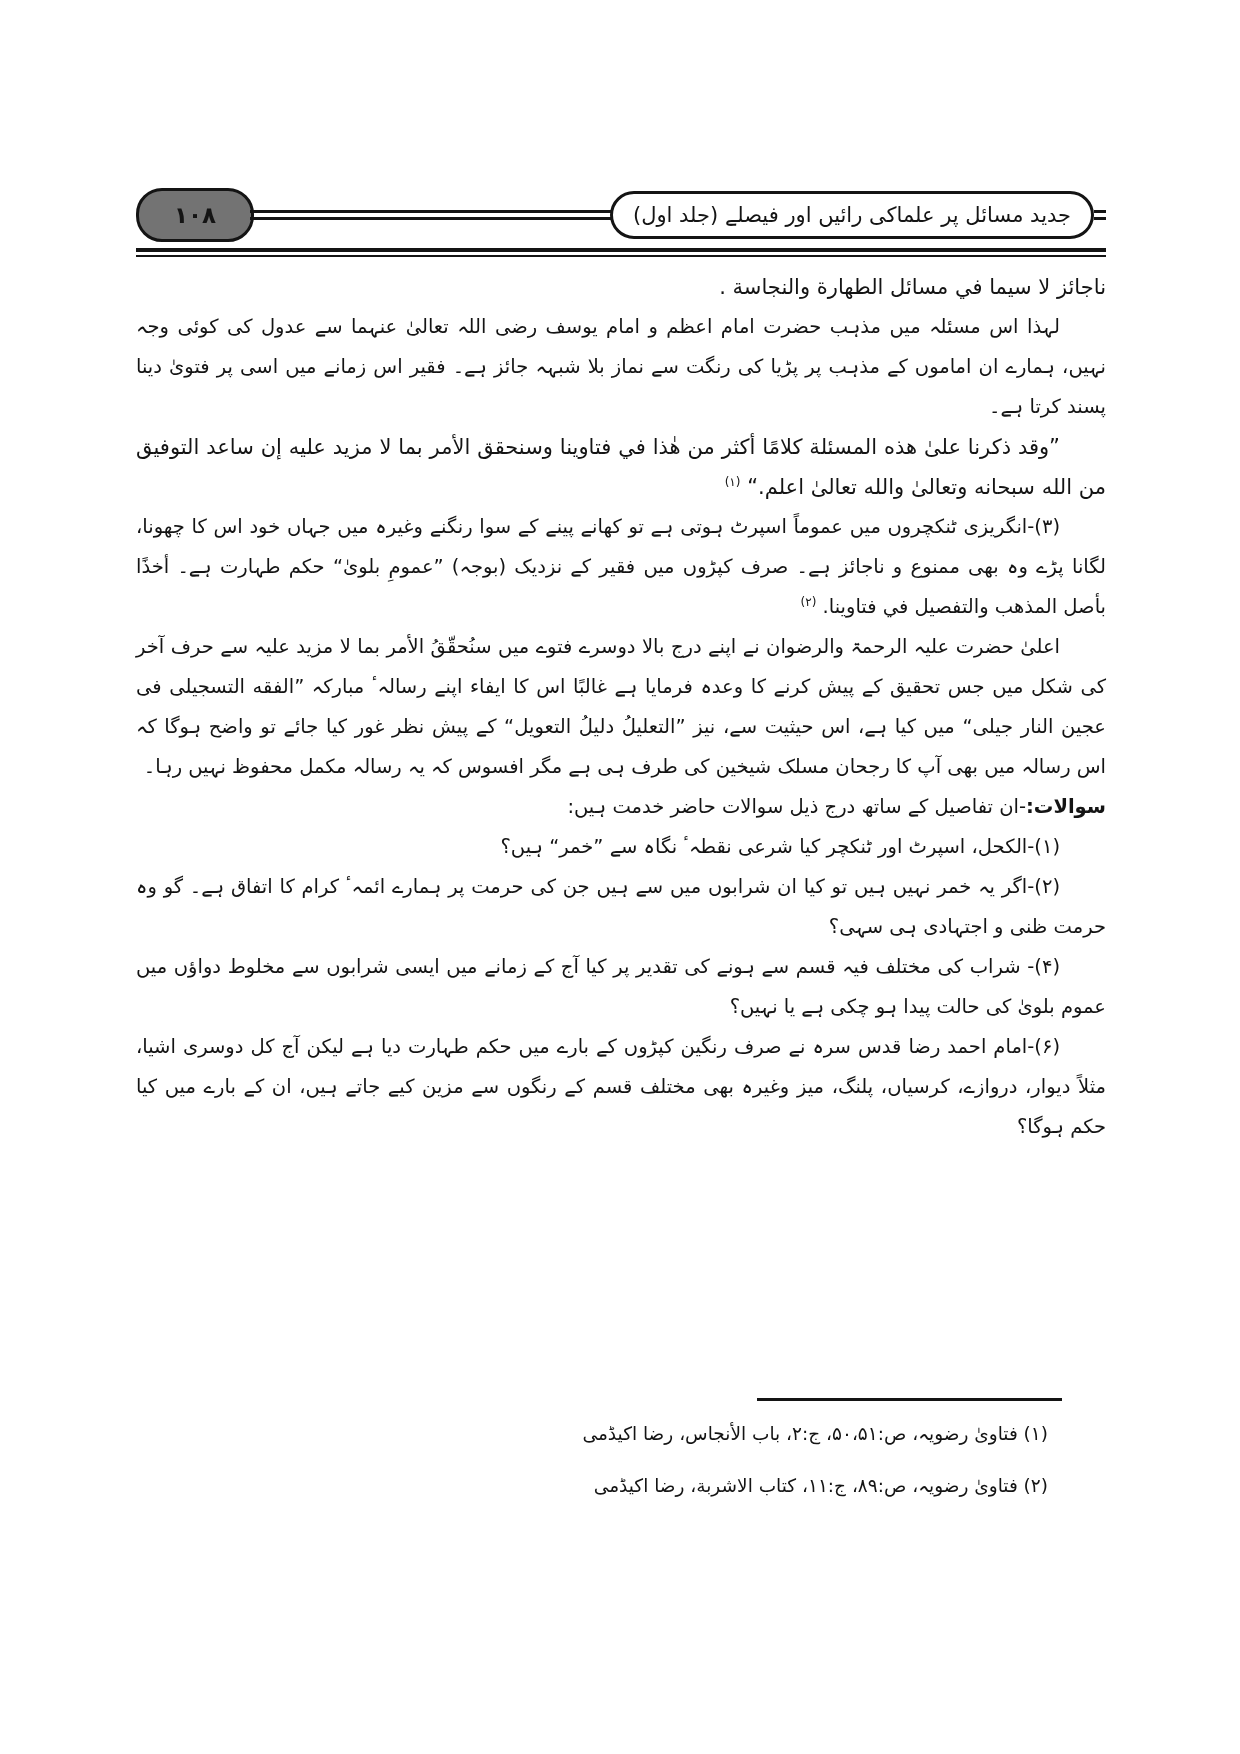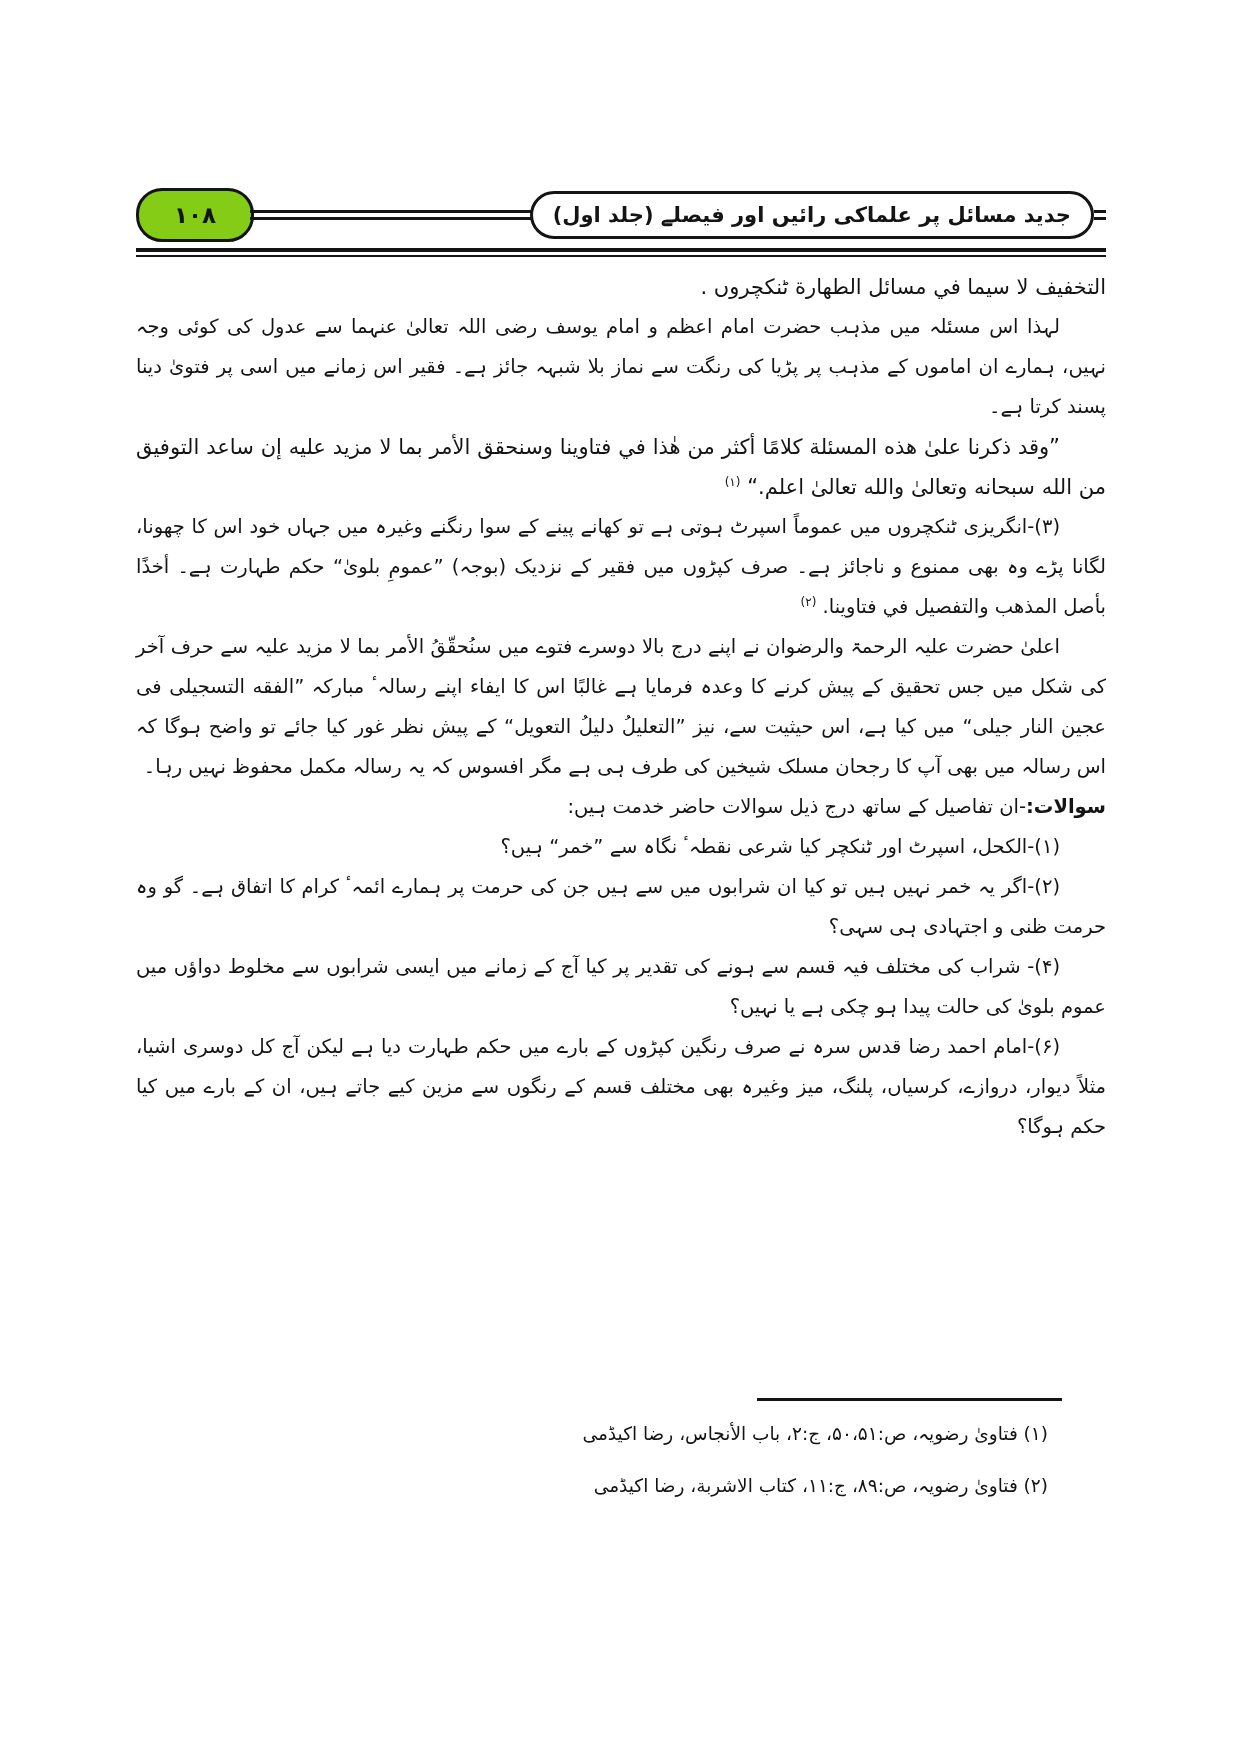--- a/index.html
+++ b/index.html
@@ -26,21 +26,21 @@
     width: 112px;
     height: 48px;
     border: 3.5px solid #141414;
     border-radius: 26px;
     display: flex;
     align-items: center;
     justify-content: center;
     font-size: 23px;
     font-weight: bold;
     flex: 0 0 auto;
-    background: #84cc16;
+    background: #737373;
   }
   .connector {
     flex: 1 1 auto;
     height: 10px;
     box-sizing: border-box;
     border-top: 3px solid #141414;
     border-bottom: 3px solid #141414;
     margin: 0 -4px;
   }
   .title-pill {
@@ -48,21 +48,21 @@
     min-width: 385px;
     height: 48px;
     box-sizing: border-box;
     border: 3.5px solid #141414;
     border-radius: 26px;
     display: flex;
     align-items: center;
     justify-content: center;
     padding: 0 20px;
     font-size: 21px;
-    font-weight: bold;
+    font-weight: normal;
     direction: rtl;
     background: #fff;
   }
   .stub {
     flex: 0 0 auto;
     width: 12px;
     height: 10px;
     box-sizing: border-box;
     border-top: 3px solid #141414;
     border-bottom: 3px solid #141414;
@@ -125,21 +125,21 @@
     <div class="title-pill">
       <span>جدید مسائل پر علماکی رائیں اور فیصلے (جلد اول)</span>
     </div>
     <div class="stub"></div>
   </div>
 
   <div class="header-rule"></div>
 
   <main class="content">
 
-    <p class="arabic">التخفيف لا سيما في مسائل الطهارة ٹنکچروں .</p>
+    <p class="arabic">ناجائز لا سيما في مسائل الطهارة والنجاسة .</p>
 
     <p class="urdu indent">لہذا اس مسئلہ میں مذہب حضرت امام اعظم و امام یوسف رضی اللہ تعالیٰ عنہما سے عدول کی کوئی وجہ نہیں، ہمارے ان اماموں کے مذہب پر پڑیا کی رنگت سے نماز بلا شبہہ جائز ہے۔ فقیر اس زمانے میں اسی پر فتویٰ دینا پسند کرتا ہے۔</p>
 
     <p class="arabic indent"><span>”وقد ذكرنا علىٰ هذه المسئلة كلامًا أكثر من هٰذا في فتاوينا وسنحقق الأمر بما لا مزيد عليه إن ساعد التوفيق من الله سبحانه وتعالىٰ والله تعالىٰ اعلم.“</span> <sup class="fnref">(۱)</sup></p>
 
     <p class="urdu indent"><span>(۳)-انگریزی ٹنکچروں میں عموماً اسپرٹ ہوتی ہے تو کھانے پینے کے سوا رنگنے وغیرہ میں جہاں خود اس کا چھونا، لگانا پڑے وہ بھی ممنوع و ناجائز ہے۔ صرف کپڑوں میں فقیر کے نزدیک (بوجہ) ”عمومِ بلویٰ“ حکم طہارت ہے۔ أخذًا بأصل المذهب والتفصيل في فتاوينا.</span> <sup class="fnref">(۲)</sup></p>
 
     <p class="urdu indent">اعلیٰ حضرت علیہ الرحمۃ والرضوان نے اپنے درج بالا دوسرے فتوے میں سنُحقّقُ الأمر بما لا مزید علیہ سے حرف آخر کی شکل میں جس تحقیق کے پیش کرنے کا وعدہ فرمایا ہے غالبًا اس کا ایفاء اپنے رسالہٴ مبارکہ ”الفقه التسجیلی فی عجین النار جیلی“ میں کیا ہے، اس حیثیت سے، نیز ”التعلیلُ دلیلُ التعویل“ کے پیش نظر غور کیا جائے تو واضح ہوگا کہ اس رسالہ میں بھی آپ کا رجحان مسلک شیخین کی طرف ہی ہے مگر افسوس کہ یہ رسالہ مکمل محفوظ نہیں رہا۔</p>
 
     <p class="urdu"><b class="lead">سوالات:</b><span>-ان تفاصیل کے ساتھ درج ذیل سوالات حاضر خدمت ہیں:</span></p>

